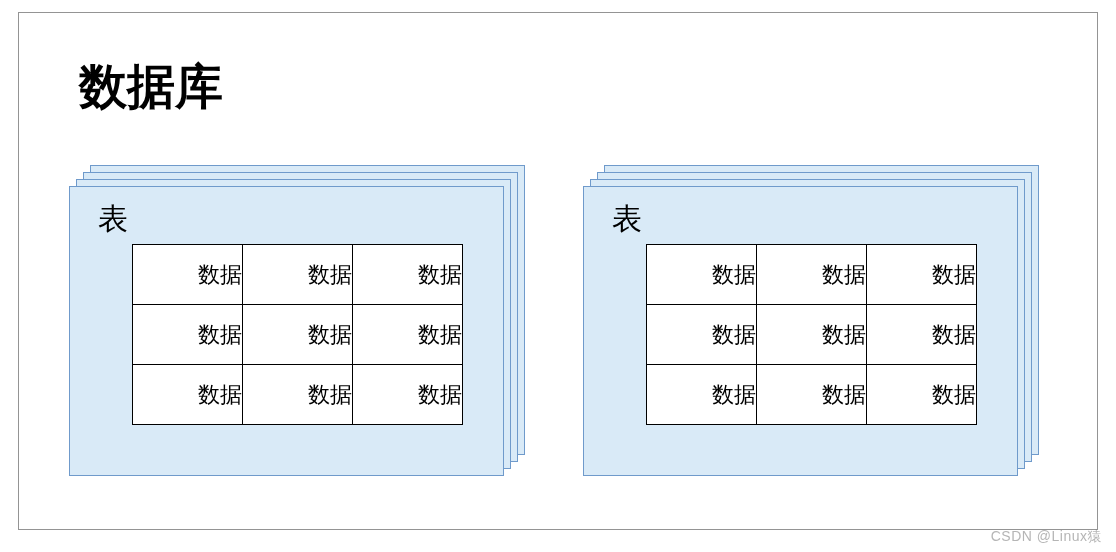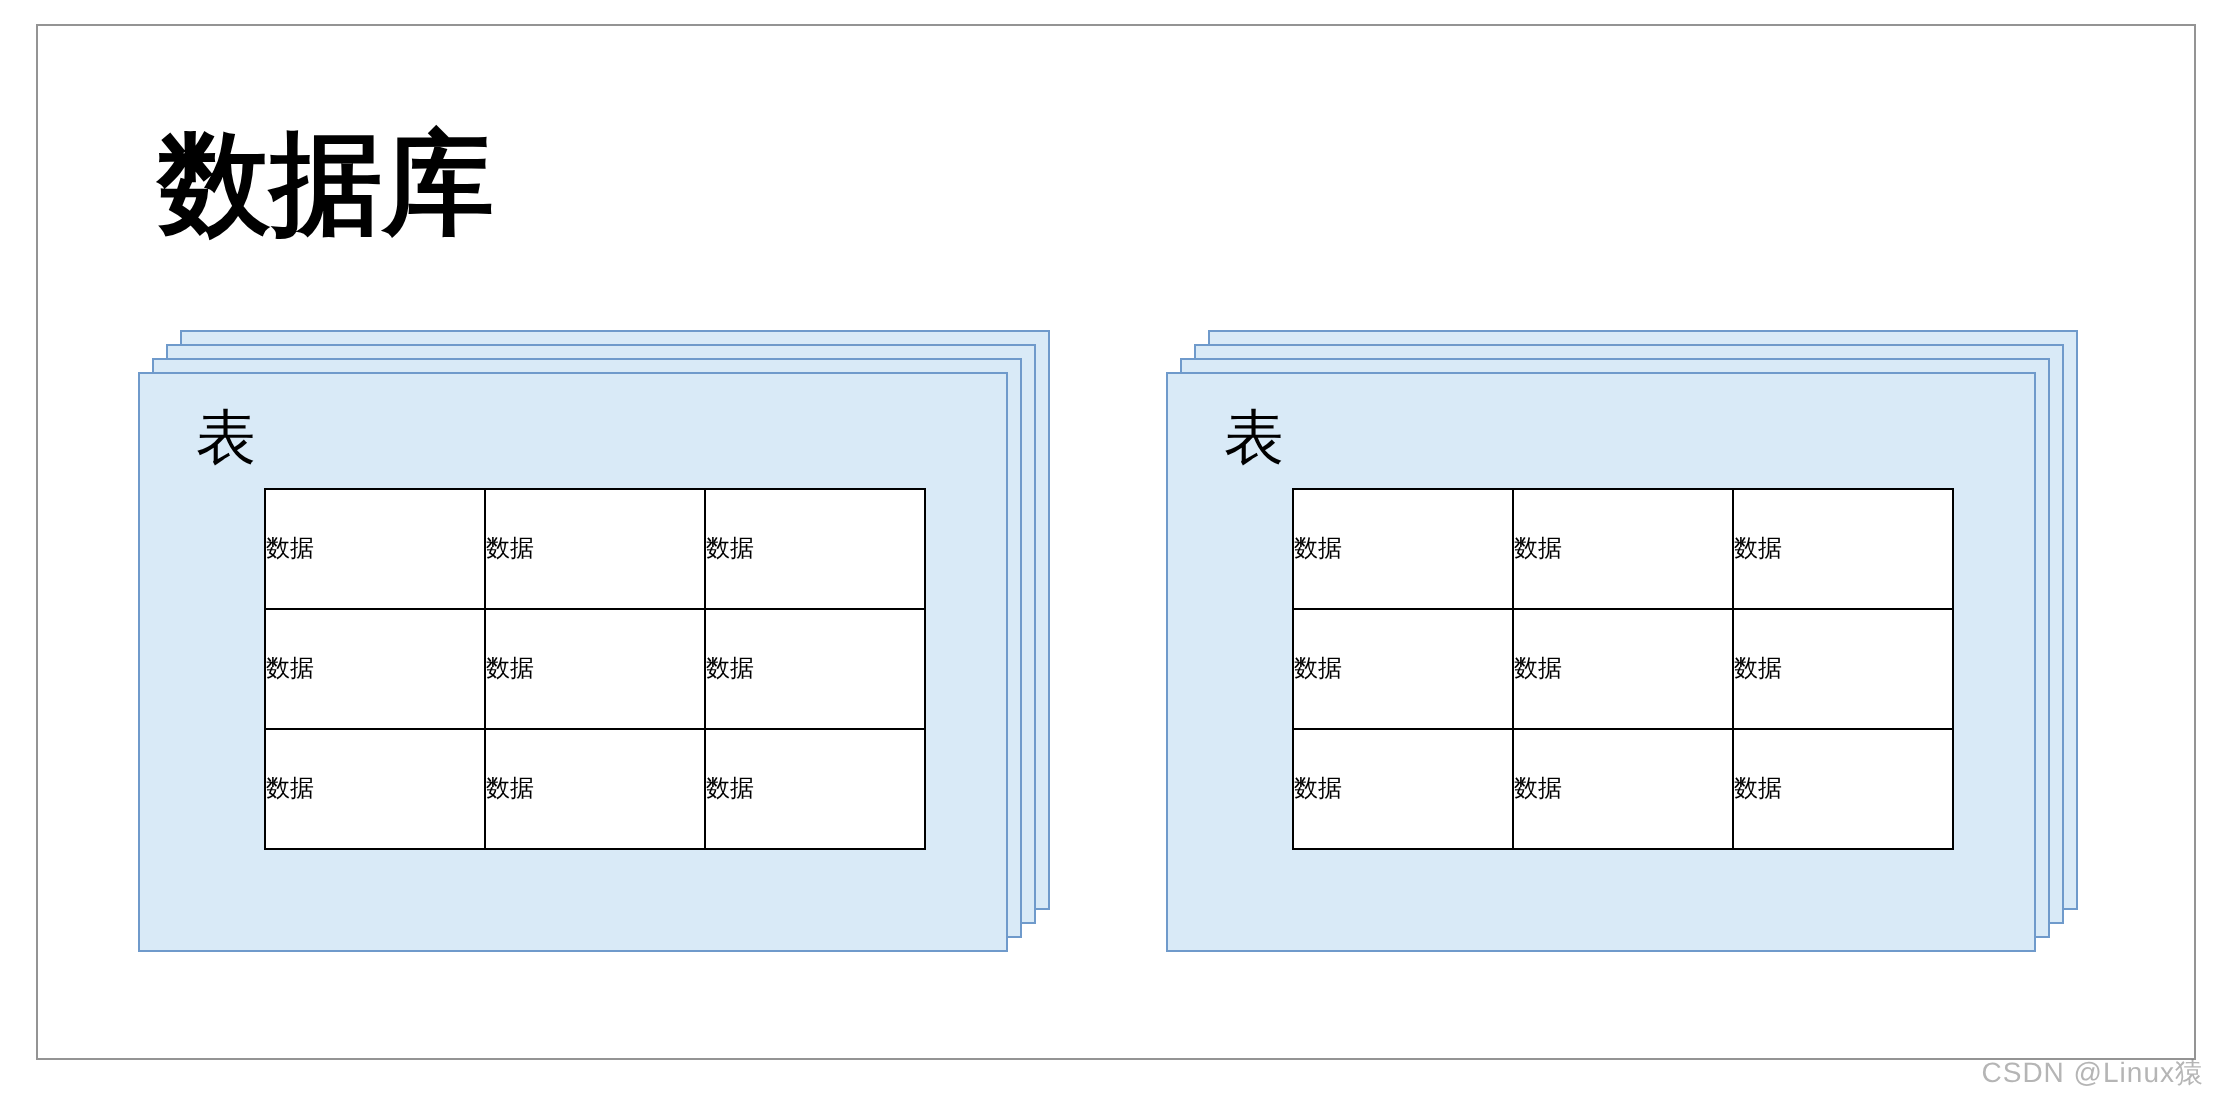--- a/index.html
+++ b/index.html
@@ -16,21 +16,21 @@
       left: 18px;
       width: 1080px;
       height: 518px;
       border: 1px solid #949494;
       background: #ffffff;
     }
     .db-title {
       position: absolute;
       top: 42px;
       left: 60px;
-      font-size: 56px;
+      font-size: 48px;
       font-weight: 800;
       color: #000;
     }
     .stack-container {
       position: absolute;
       width: 456px;
       height: 315px;
     }
     .stack-left { top: 152px; left: 50px; }
     .stack-right { top: 152px; left: 564px; }
@@ -59,23 +59,23 @@
       position: absolute;
       top: 57px;
       left: 62px;
       border-collapse: collapse;
       background: #ffffff;
     }
     .data-table td {
       width: 110px;
       height: 60px;
       border: 1px solid #000;
-      text-align: left;
+      text-align: right;
       vertical-align: middle;
-      font-size: 12px;
+      font-size: 22px;
       font-weight: 400;
       color: #000;
     }
     .watermark {
       position: absolute;
       bottom: 6px;
       right: 14px;
       font-size: 14px;
       color: rgba(120,120,120,0.55);
       letter-spacing: 0.5px;

